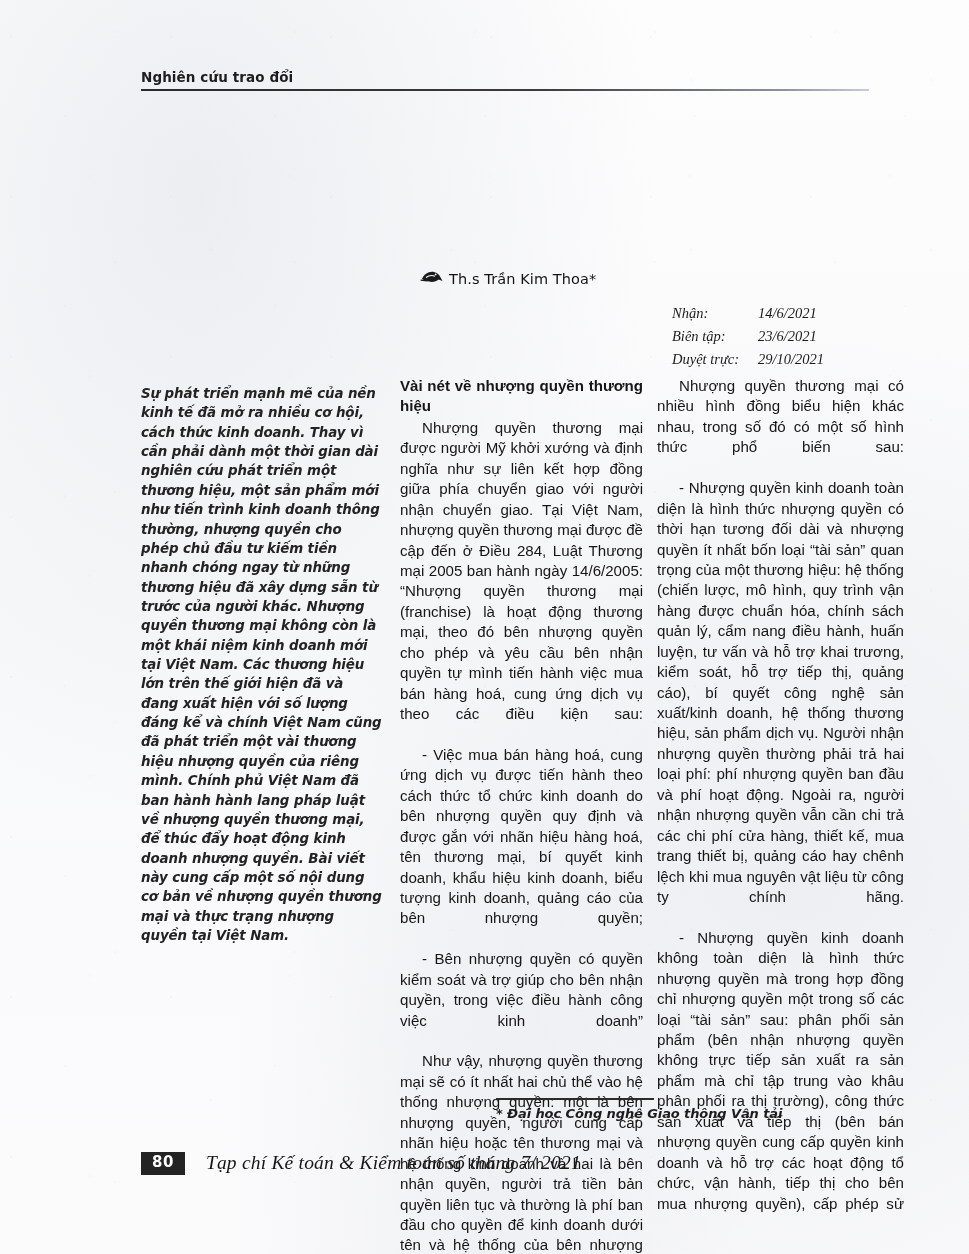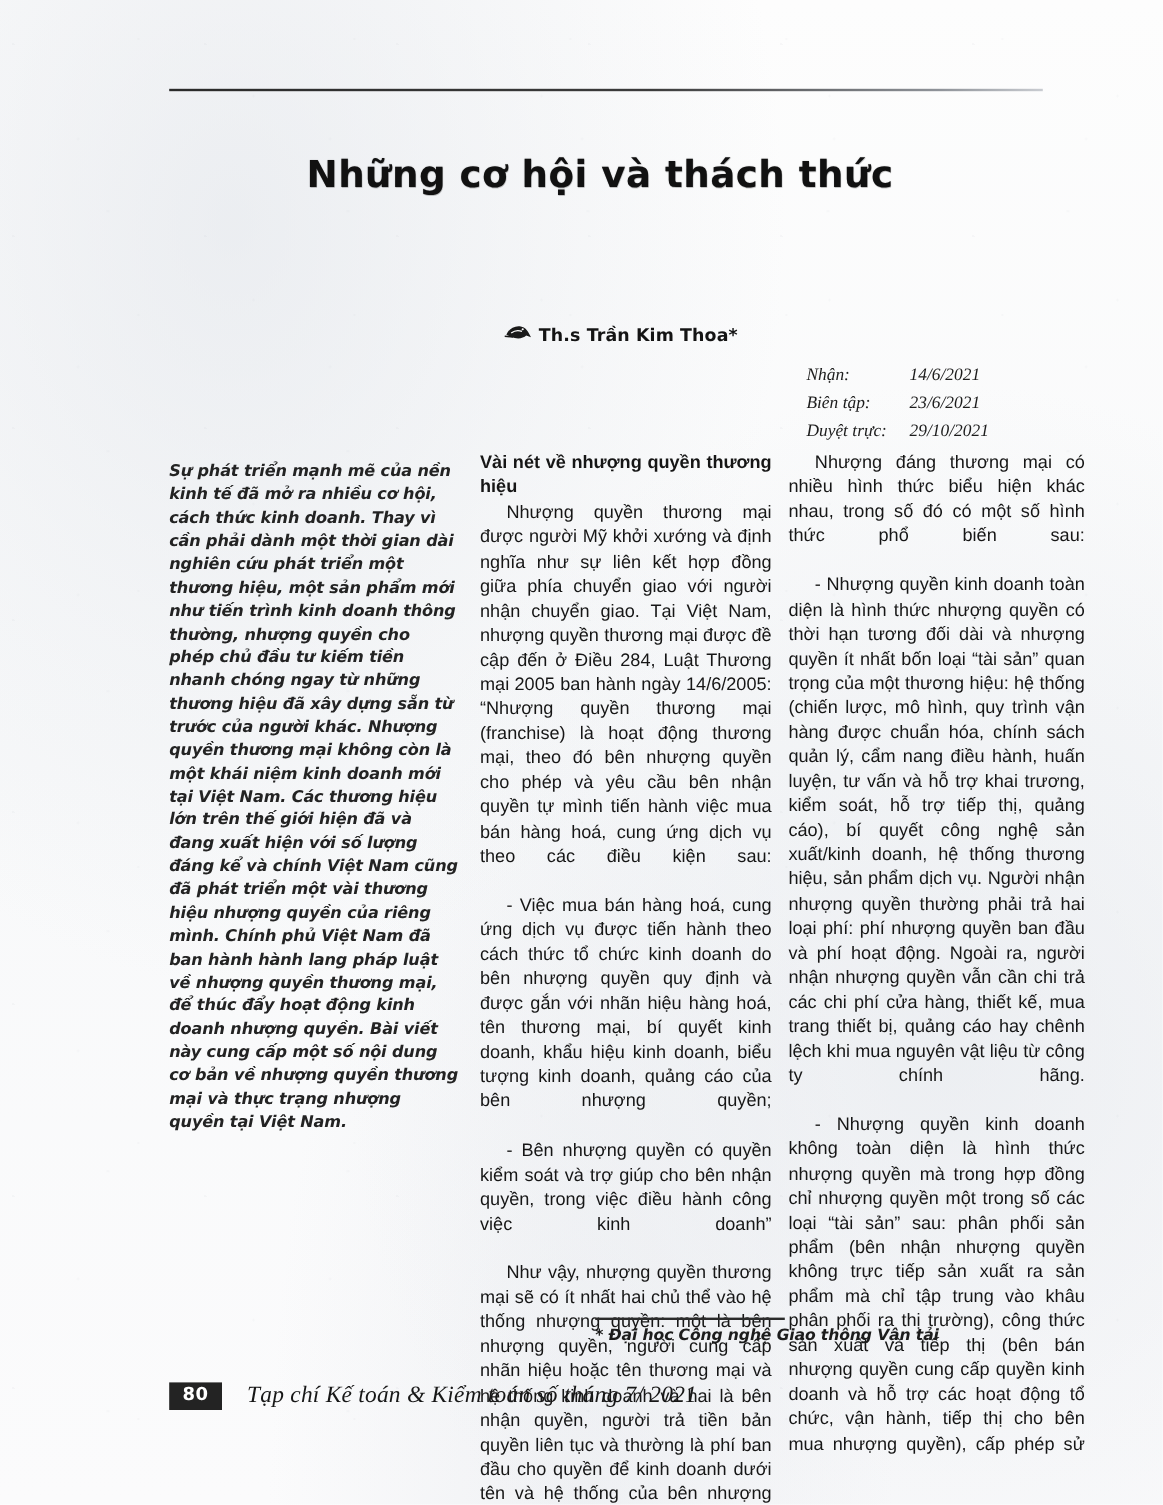--- a/index.html
+++ b/index.html
@@ -74,21 +74,21 @@
   }
 
   
   .author-row{
     position:absolute;left:420px;top:268px;
     display:flex;align-items:center;gap:5px;
   }
   .bird-icon{display:block;}
   .author-name{
     font-family:"DejaVu Sans", sans-serif;
-    font-weight:700;
+    font-weight:400;
     font-size:14.5px;
     color:#141414;
     letter-spacing:.1px;
   }
 
   
   .dates{
     position:absolute;left:672px;top:302px;width:250px;
     font-family:"Liberation Serif", serif;
     font-style:italic;
@@ -185,25 +185,25 @@
 </style>
 </head>
 <body>
 
 <div id="paper"></div>
 <div id="grain"></div>
 
 <div id="page">
 
   <div class="runhead">
+    <div class="runhead-text">Nghiên cứu trao đổi</div>
     <div class="runhead-rule"></div>
   </div>
 
   <div class="title-block">
-    <div class="title-line l1">Những cơ hội và thách thức</div>
   </div>
 
   <div class="author-row">
     <span class="bird-icon">
       <svg width="24" height="18" viewBox="0 0 24 18" aria-hidden="true">
         <path d="M2 11 C4 6, 9 3, 14 4 C17 4.6, 19 6.5, 20 8.5 L22.5 13 L18.5 11.6 C16.5 13.6, 12.5 14.6, 9 13.6 C6 12.8, 3.6 12, 2 11 Z" fill="#1a1a1a"></path>
         <path d="M6 9.5 C8.5 7.6, 12 7, 15 8.2" stroke="#ffffff" stroke-width="1.1" fill="none"></path>
         <circle cx="15.6" cy="6.4" r=".9" fill="#ffffff"></circle>
         <path d="M0.6 12.2 L7.5 12.9" stroke="#1a1a1a" stroke-width="1.3" fill="none"></path>
       </svg>
@@ -232,21 +232,21 @@
 
   <div class="col col-mid">
     <div class="col-head">Vài nét về nhượng quyền thương hiệu</div>
     <p class="para">Nhượng quyền thương mại được người Mỹ khởi xướng và định nghĩa như sự liên kết hợp đồng giữa phía chuyển giao với người nhận chuyển giao. Tại Việt Nam, nhượng quyền thương mại được đề cập đến ở Điều 284, Luật Thương mại 2005 ban hành ngày 14/6/2005: “Nhượng quyền thương mại (franchise) là hoạt động thương mại, theo đó bên nhượng quyền cho phép và yêu cầu bên nhận quyền tự mình tiến hành việc mua bán hàng hoá, cung ứng dịch vụ theo các điều kiện sau:</p>
     <p class="para">- Việc mua bán hàng hoá, cung ứng dịch vụ được tiến hành theo cách thức tổ chức kinh doanh do bên nhượng quyền quy định và được gắn với nhãn hiệu hàng hoá, tên thương mại, bí quyết kinh doanh, khẩu hiệu kinh doanh, biểu tượng kinh doanh, quảng cáo của bên nhượng quyền;</p>
     <p class="para">- Bên nhượng quyền có quyền kiểm soát và trợ giúp cho bên nhận quyền, trong việc điều hành công việc kinh doanh”</p>
     <p class="para">Như vậy, nhượng quyền thương mại sẽ có ít nhất hai chủ thể vào hệ thống nhượng quyền: một là bên nhượng quyền, người cung cấp nhãn hiệu hoặc tên thương mại và hệ thống kinh doanh và hai là bên nhận quyền, người trả tiền bản quyền liên tục và thường là phí ban đầu cho quyền để kinh doanh dưới tên và hệ thống của bên nhượng quyền.</p>
   </div>
 
   <div class="col col-right">
-    <p class="para">Nhượng đáng thương mại có nhiều hình thức biểu hiện khác nhau, trong số đó có một số hình thức phổ biến sau:</p>
+    <p class="para">Nhượng quyền thương mại có nhiều hình đồng biểu hiện khác nhau, trong số đó có một số hình thức phổ biến sau:</p>
     <p class="para">- Nhượng quyền kinh doanh toàn diện là hình thức nhượng quyền có thời hạn tương đối dài và nhượng quyền ít nhất bốn loại “tài sản” quan trọng của một thương hiệu: hệ thống (chiến lược, mô hình, quy trình vận hàng được chuẩn hóa, chính sách quản lý, cẩm nang điều hành, huấn luyện, tư vấn và hỗ trợ khai trương, kiểm soát, hỗ trợ tiếp thị, quảng cáo), bí quyết công nghệ sản xuất/kinh doanh, hệ thống thương hiệu, sản phẩm dịch vụ. Người nhận nhượng quyền thường phải trả hai loại phí: phí nhượng quyền ban đầu và phí hoạt động. Ngoài ra, người nhận nhượng quyền vẫn cần chi trả các chi phí cửa hàng, thiết kế, mua trang thiết bị, quảng cáo hay chênh lệch khi mua nguyên vật liệu từ công ty chính hãng.</p>
     <p class="para">- Nhượng quyền kinh doanh không toàn diện là hình thức nhượng quyền mà trong hợp đồng chỉ nhượng quyền một trong số các loại “tài sản” sau: phân phối sản phẩm (bên nhận nhượng quyền không trực tiếp sản xuất ra sản phẩm mà chỉ tập trung vào khâu phân phối ra thị trường), công thức sản xuất và tiếp thị (bên bán nhượng quyền cung cấp quyền kinh doanh và hỗ trợ các hoạt động tổ chức, vận hành, tiếp thị cho bên mua nhượng quyền), cấp phép sử</p>
   </div>
 
   <div class="footnote">
     <div class="footnote-rule"></div>
     <div class="footnote-text">* Đại học Công nghệ Giao thông Vận tải</div>
   </div>
 
   <div class="footer">

